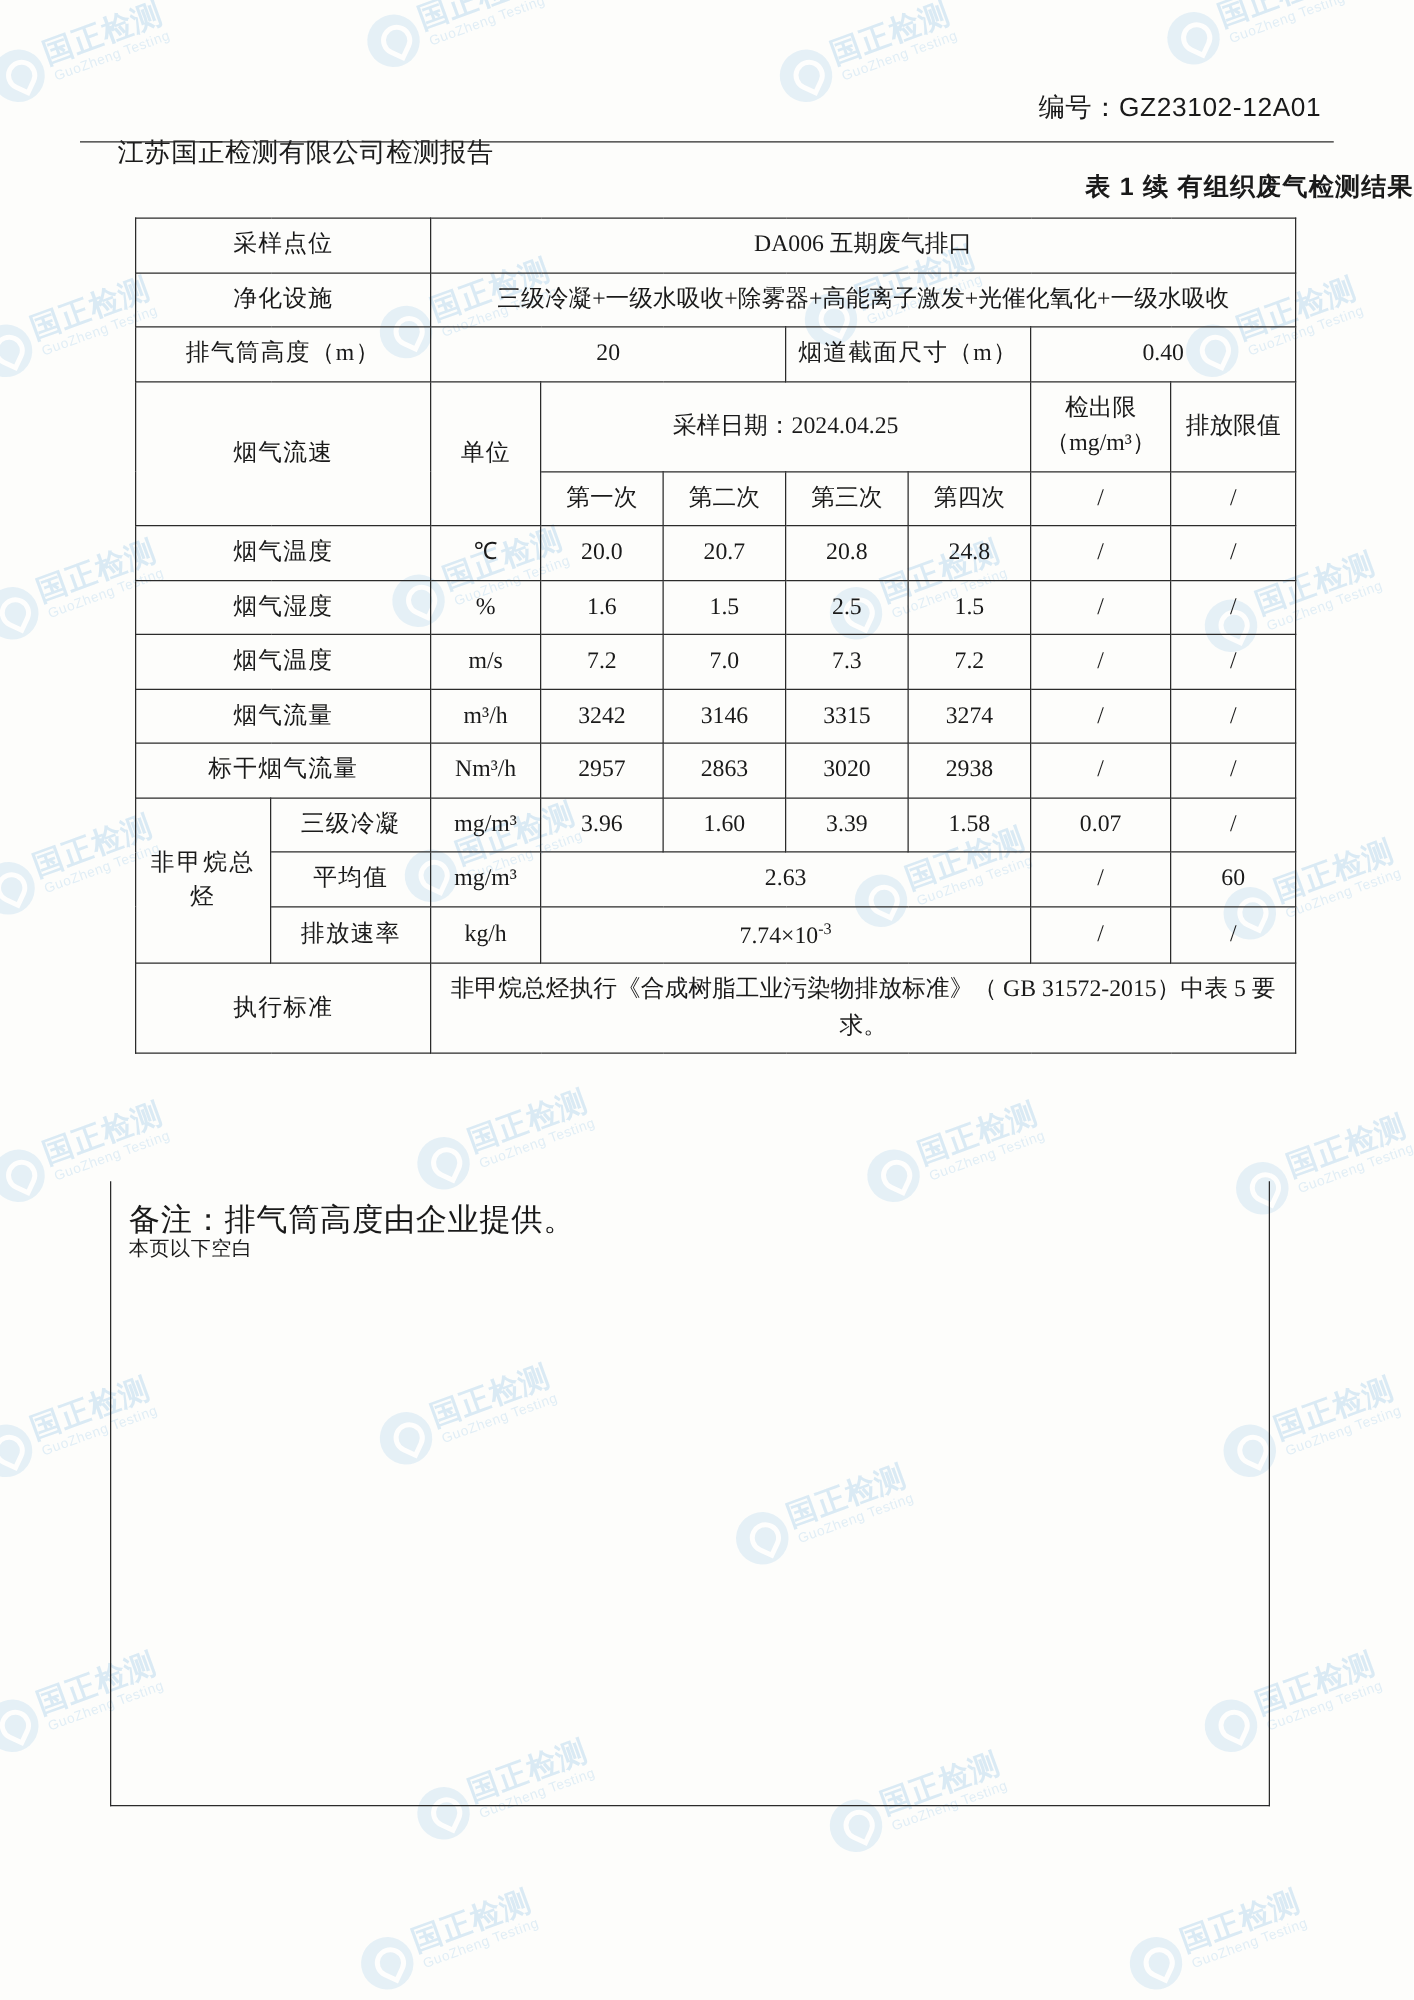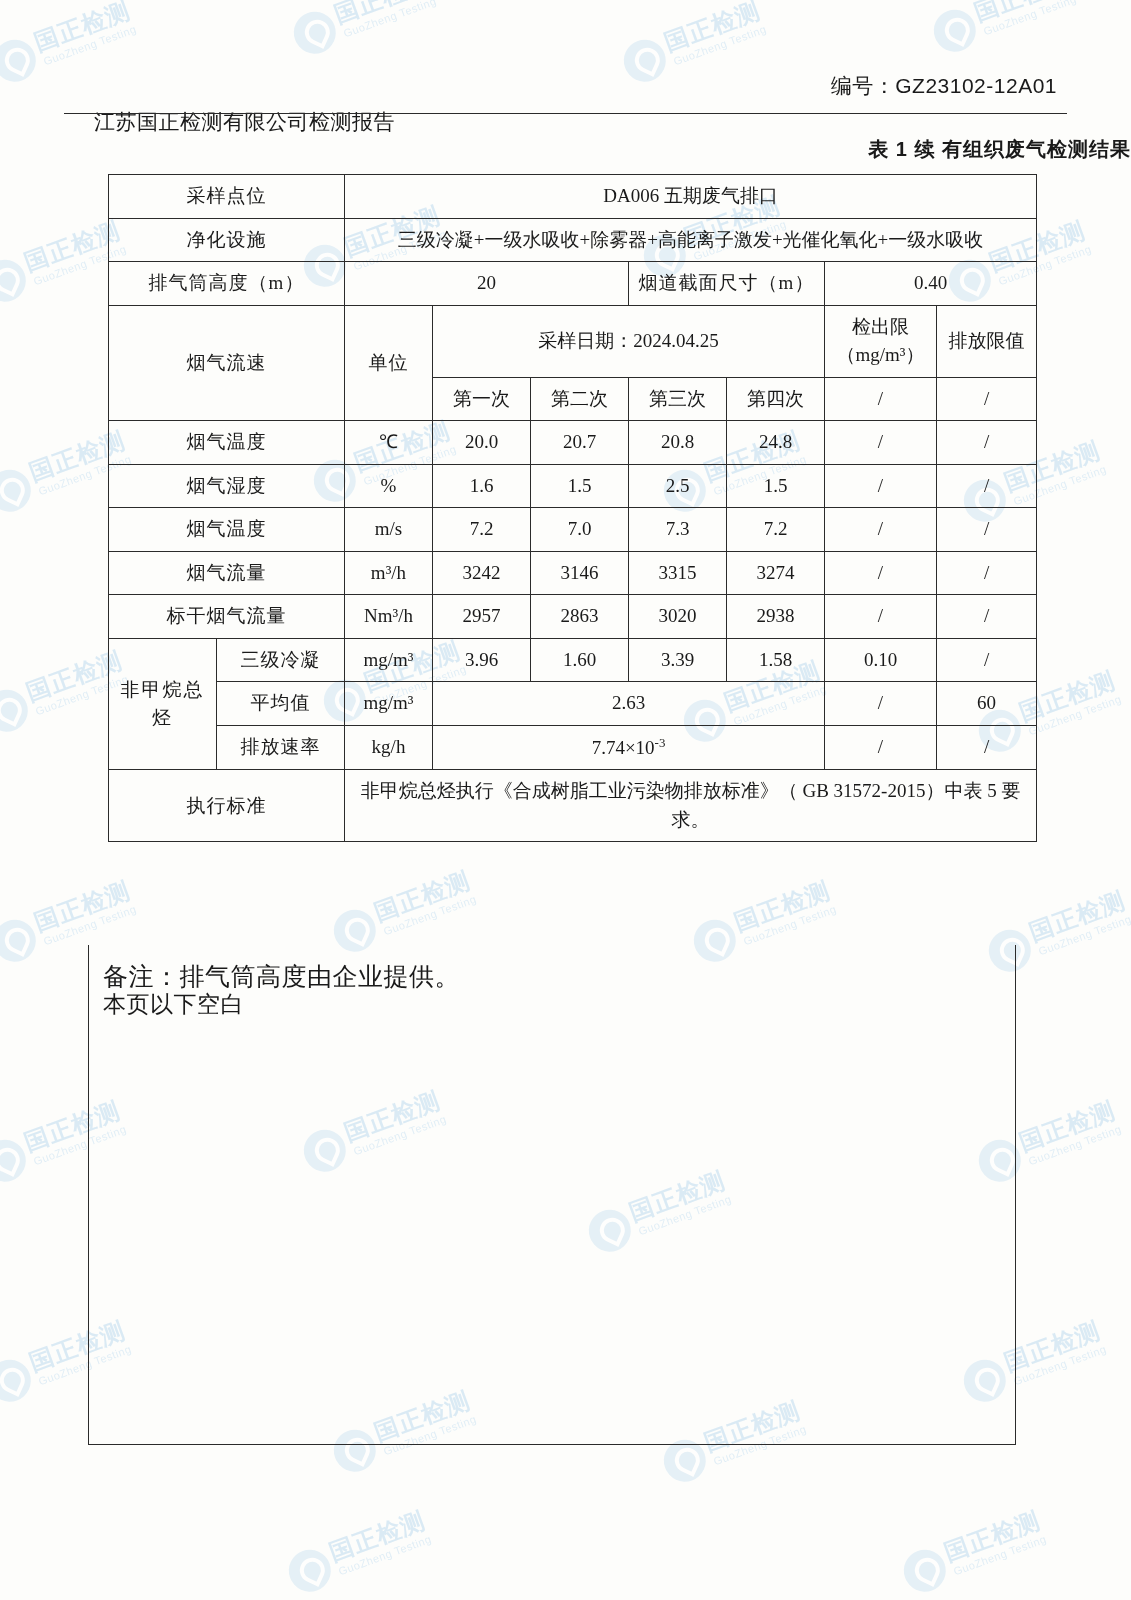--- a/index.html
+++ b/index.html
@@ -202,21 +202,21 @@
     left: 14px;
     top: 10px;
     font-size: 25px;
     line-height: 1.75;
     letter-spacing: 0.5px;
   }
   .blank-note {
     position: absolute;
     left: 14px;
     top: 44px;
-    font-size: 23px;
+    font-size: 16px;
     letter-spacing: 0.5px;
     font-family: Liberation Mono, monospace;
   }
 
   .footer {
     position: absolute;
     left: 0;
     right: 0;
     top: 1483px;
     text-align: center;
@@ -505,21 +505,21 @@
         <tr>
           <td class="lbl" rowspan="3">
             <div class="v-label">非甲烷总烃</div>
           </td>
           <td class="lbl">三级冷凝</td>
           <td class="unit">mg/m³</td>
           <td class="num">3.96</td>
           <td class="num">1.60</td>
           <td class="num">3.39</td>
           <td class="num">1.58</td>
-          <td class="num">0.10</td>
+          <td class="num">0.07</td>
           <td class="num">/</td>
         </tr>
         <tr>
           <td class="lbl">平均值</td>
           <td class="unit">mg/m³</td>
           <td class="num" colspan="4">2.63</td>
           <td class="num">/</td>
           <td class="num">60</td>
         </tr>
         <tr>

